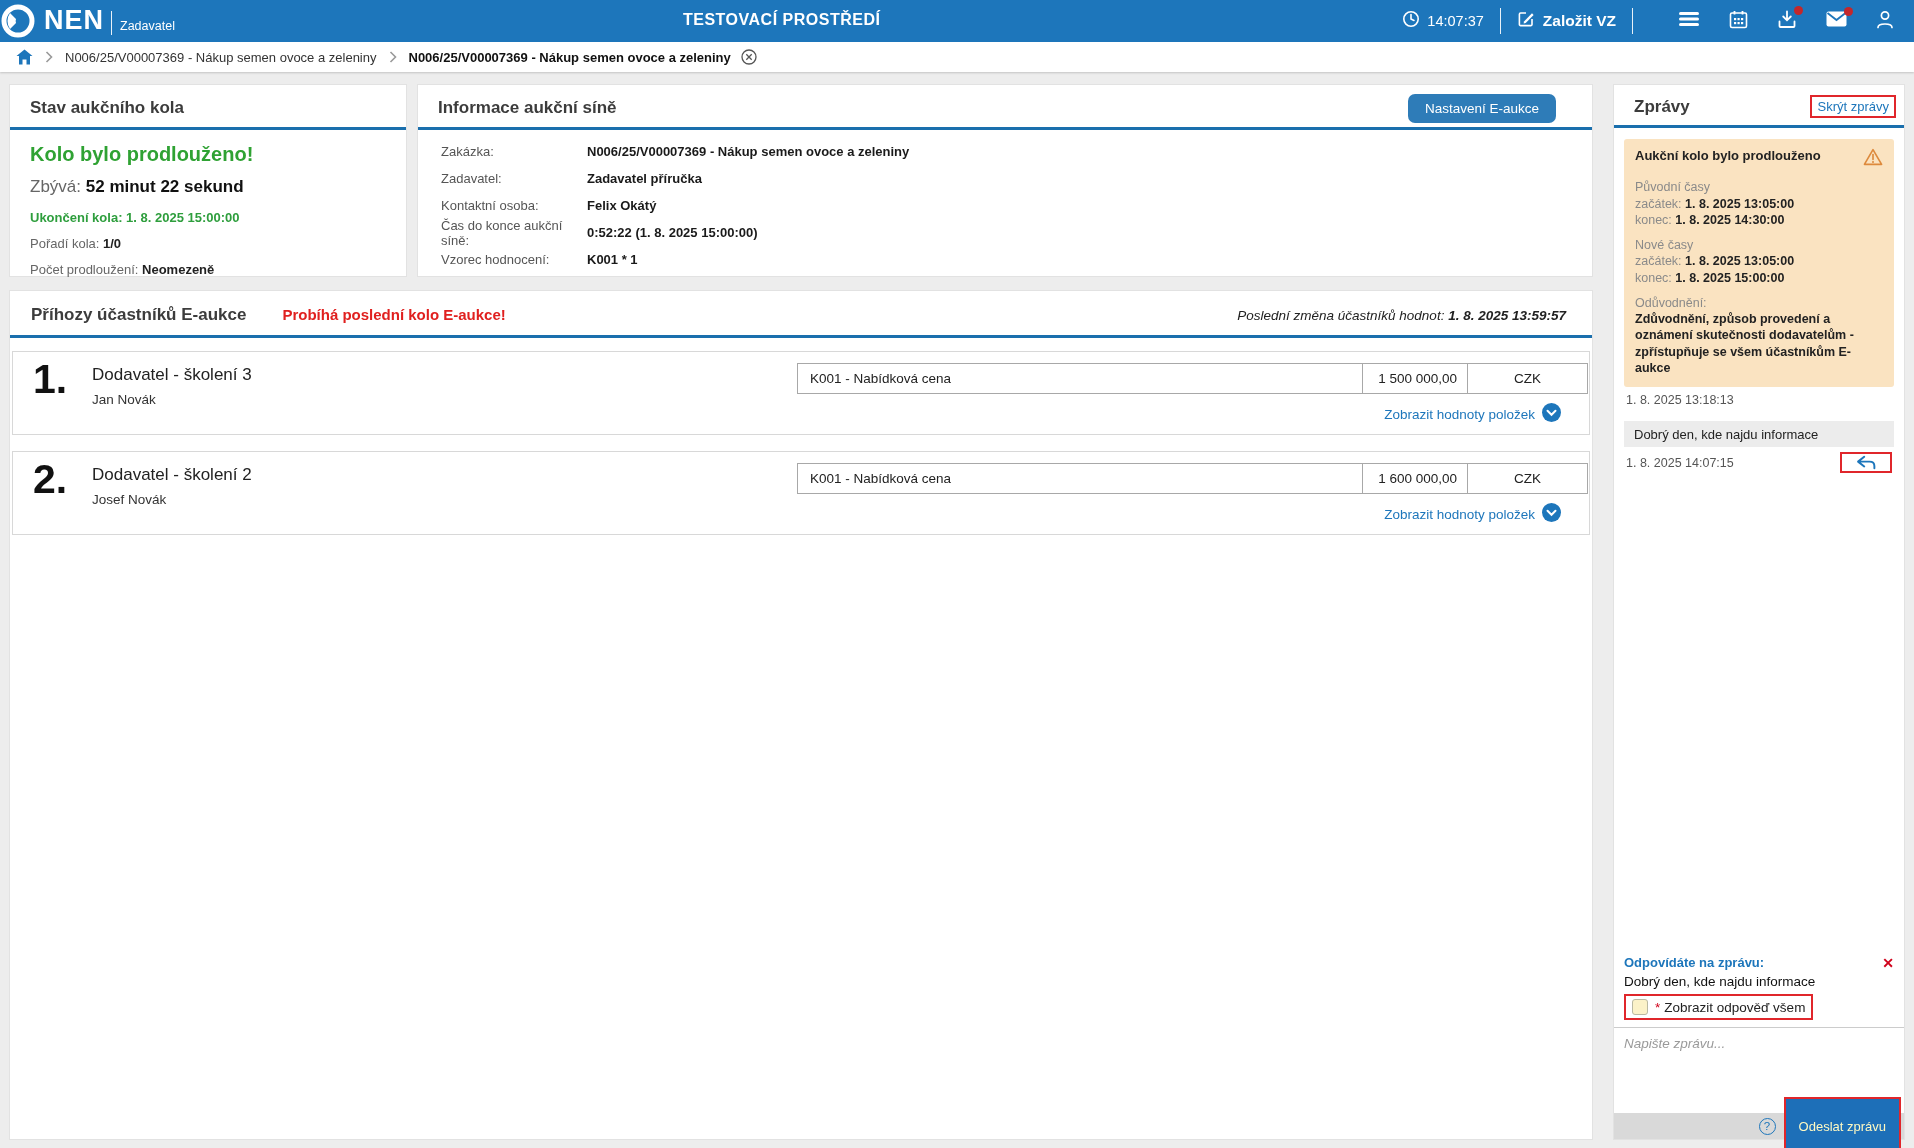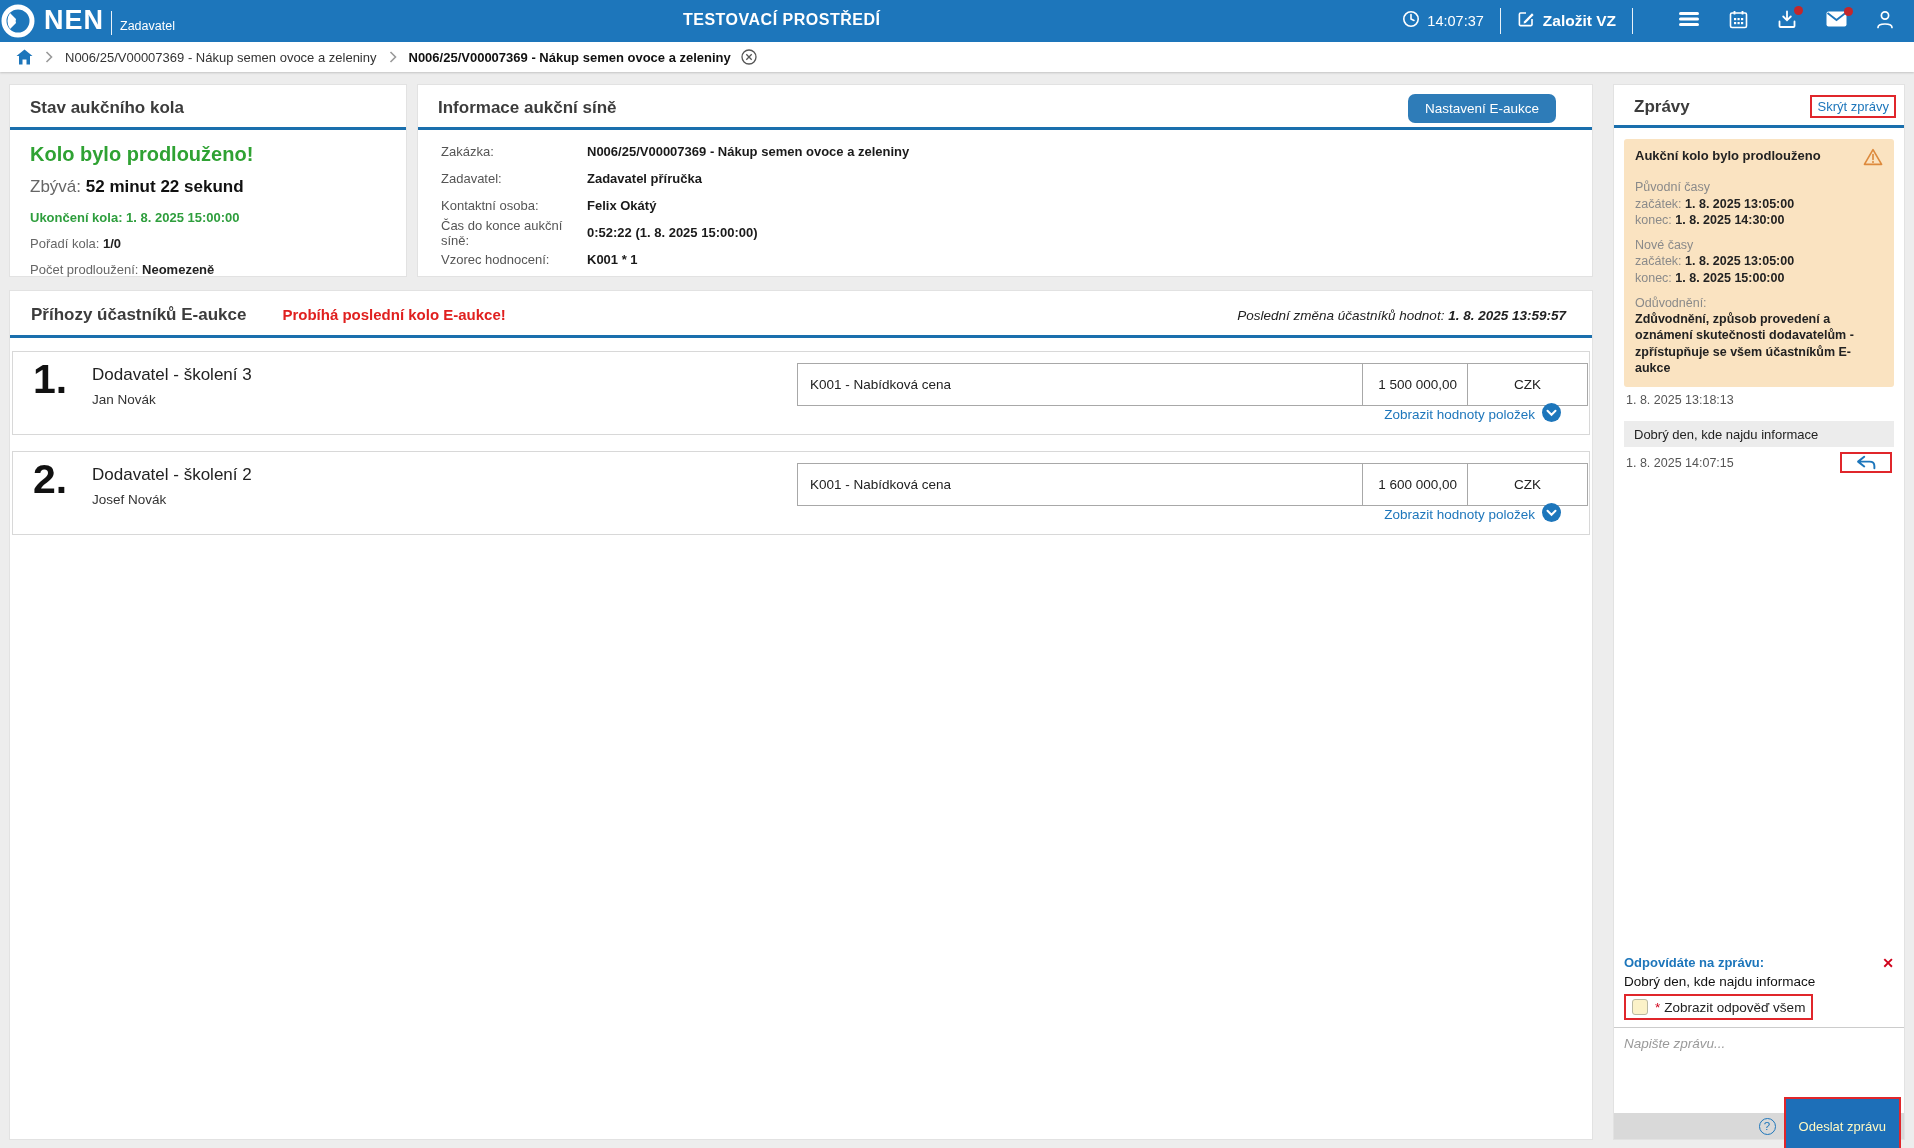--- a/index.html
+++ b/index.html
@@ -58,21 +58,21 @@
   .bids-head { display:flex; align-items:baseline; padding:14px 26px 10px 21px; }
   .bids-title { font-size:17px; font-weight:bold; color:#3c3c3c; }
   .bids-alert { color:#e0201f; font-weight:bold; font-size:15px; margin-left:36px; }
   .bids-change { margin-left:auto; font-style:italic; font-size:13.5px; color:#222; }
   .bids-change b { font-style:italic; }
   .bid-card { position:relative; height:84px; border:1px solid #d8d8d8; margin:13px 2px 0; background:#fff; }
   .bid-card + .bid-card { margin-top:16px; }
   .bid-rank { position:absolute; left:20px; top:4px; font-size:41px; font-weight:bold; color:#111; }
   .bid-supplier { position:absolute; left:79px; top:13px; font-size:17px; color:#222; }
   .bid-person { position:absolute; left:79px; top:40px; font-size:13.5px; color:#333; }
-  .bid-boxes { position:absolute; left:784px; top:11px; display:flex; height:43px; font-size:13.5px; color:#222; }
+  .bid-boxes { position:absolute; left:784px; top:11px; display:flex; height:31px; font-size:13.5px; color:#222; }
   .bb-crit { width:566px; border:1px solid #a8a8a8; display:flex; align-items:center; padding-left:12px; }
   .bb-amount { width:105px; border:1px solid #a8a8a8; border-left:none; display:flex; align-items:center; justify-content:flex-end; padding-right:10px; }
   .bb-cur { width:120px; border:1px solid #a8a8a8; border-left:none; display:flex; align-items:center; justify-content:center; }
   .bid-link { position:absolute; right:28px; bottom:9px; display:flex; align-items:center; font-size:13.5px; color:#1d76bb; cursor:pointer; }
   .bid-link svg { margin-left:7px; }
   
   #p-msgs { left:1613px; top:84px; width:292px; height:1056px; }
   .msg-head { display:flex; align-items:center; padding:10px 8px 7px 20px; }
   .msg-title { font-size:17px; font-weight:bold; color:#3c3c3c; }
   .hide-box { margin-left:auto; border:2px solid #e0262b; padding:2px 5px; color:#1d76bb; font-size:13px; cursor:pointer; }

